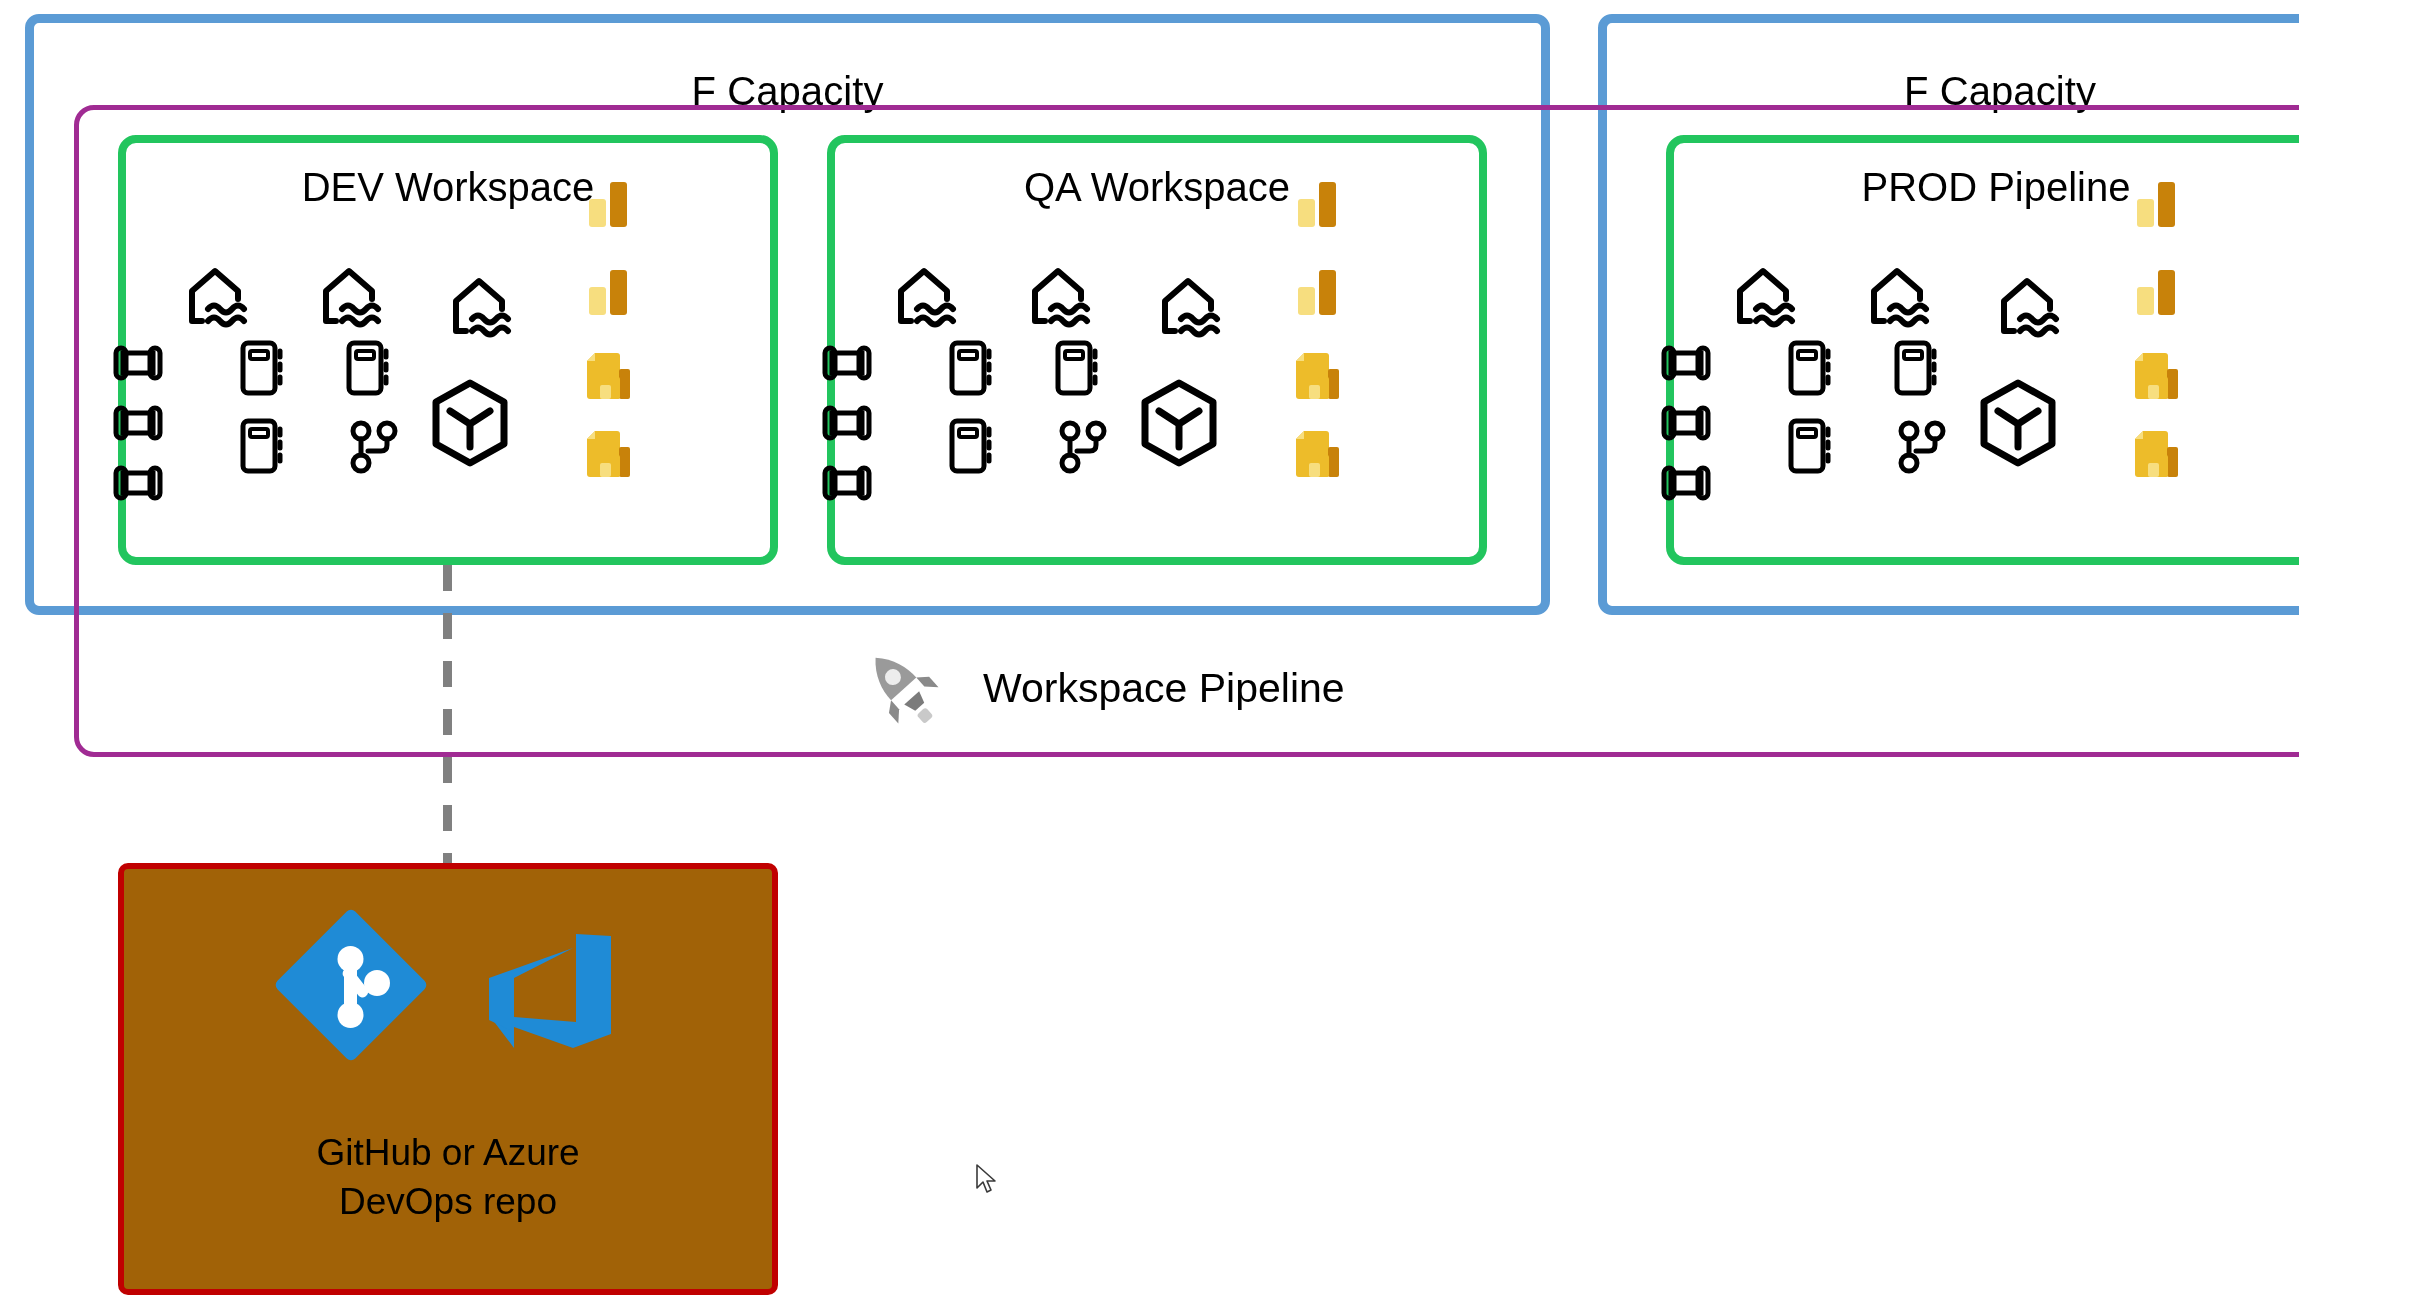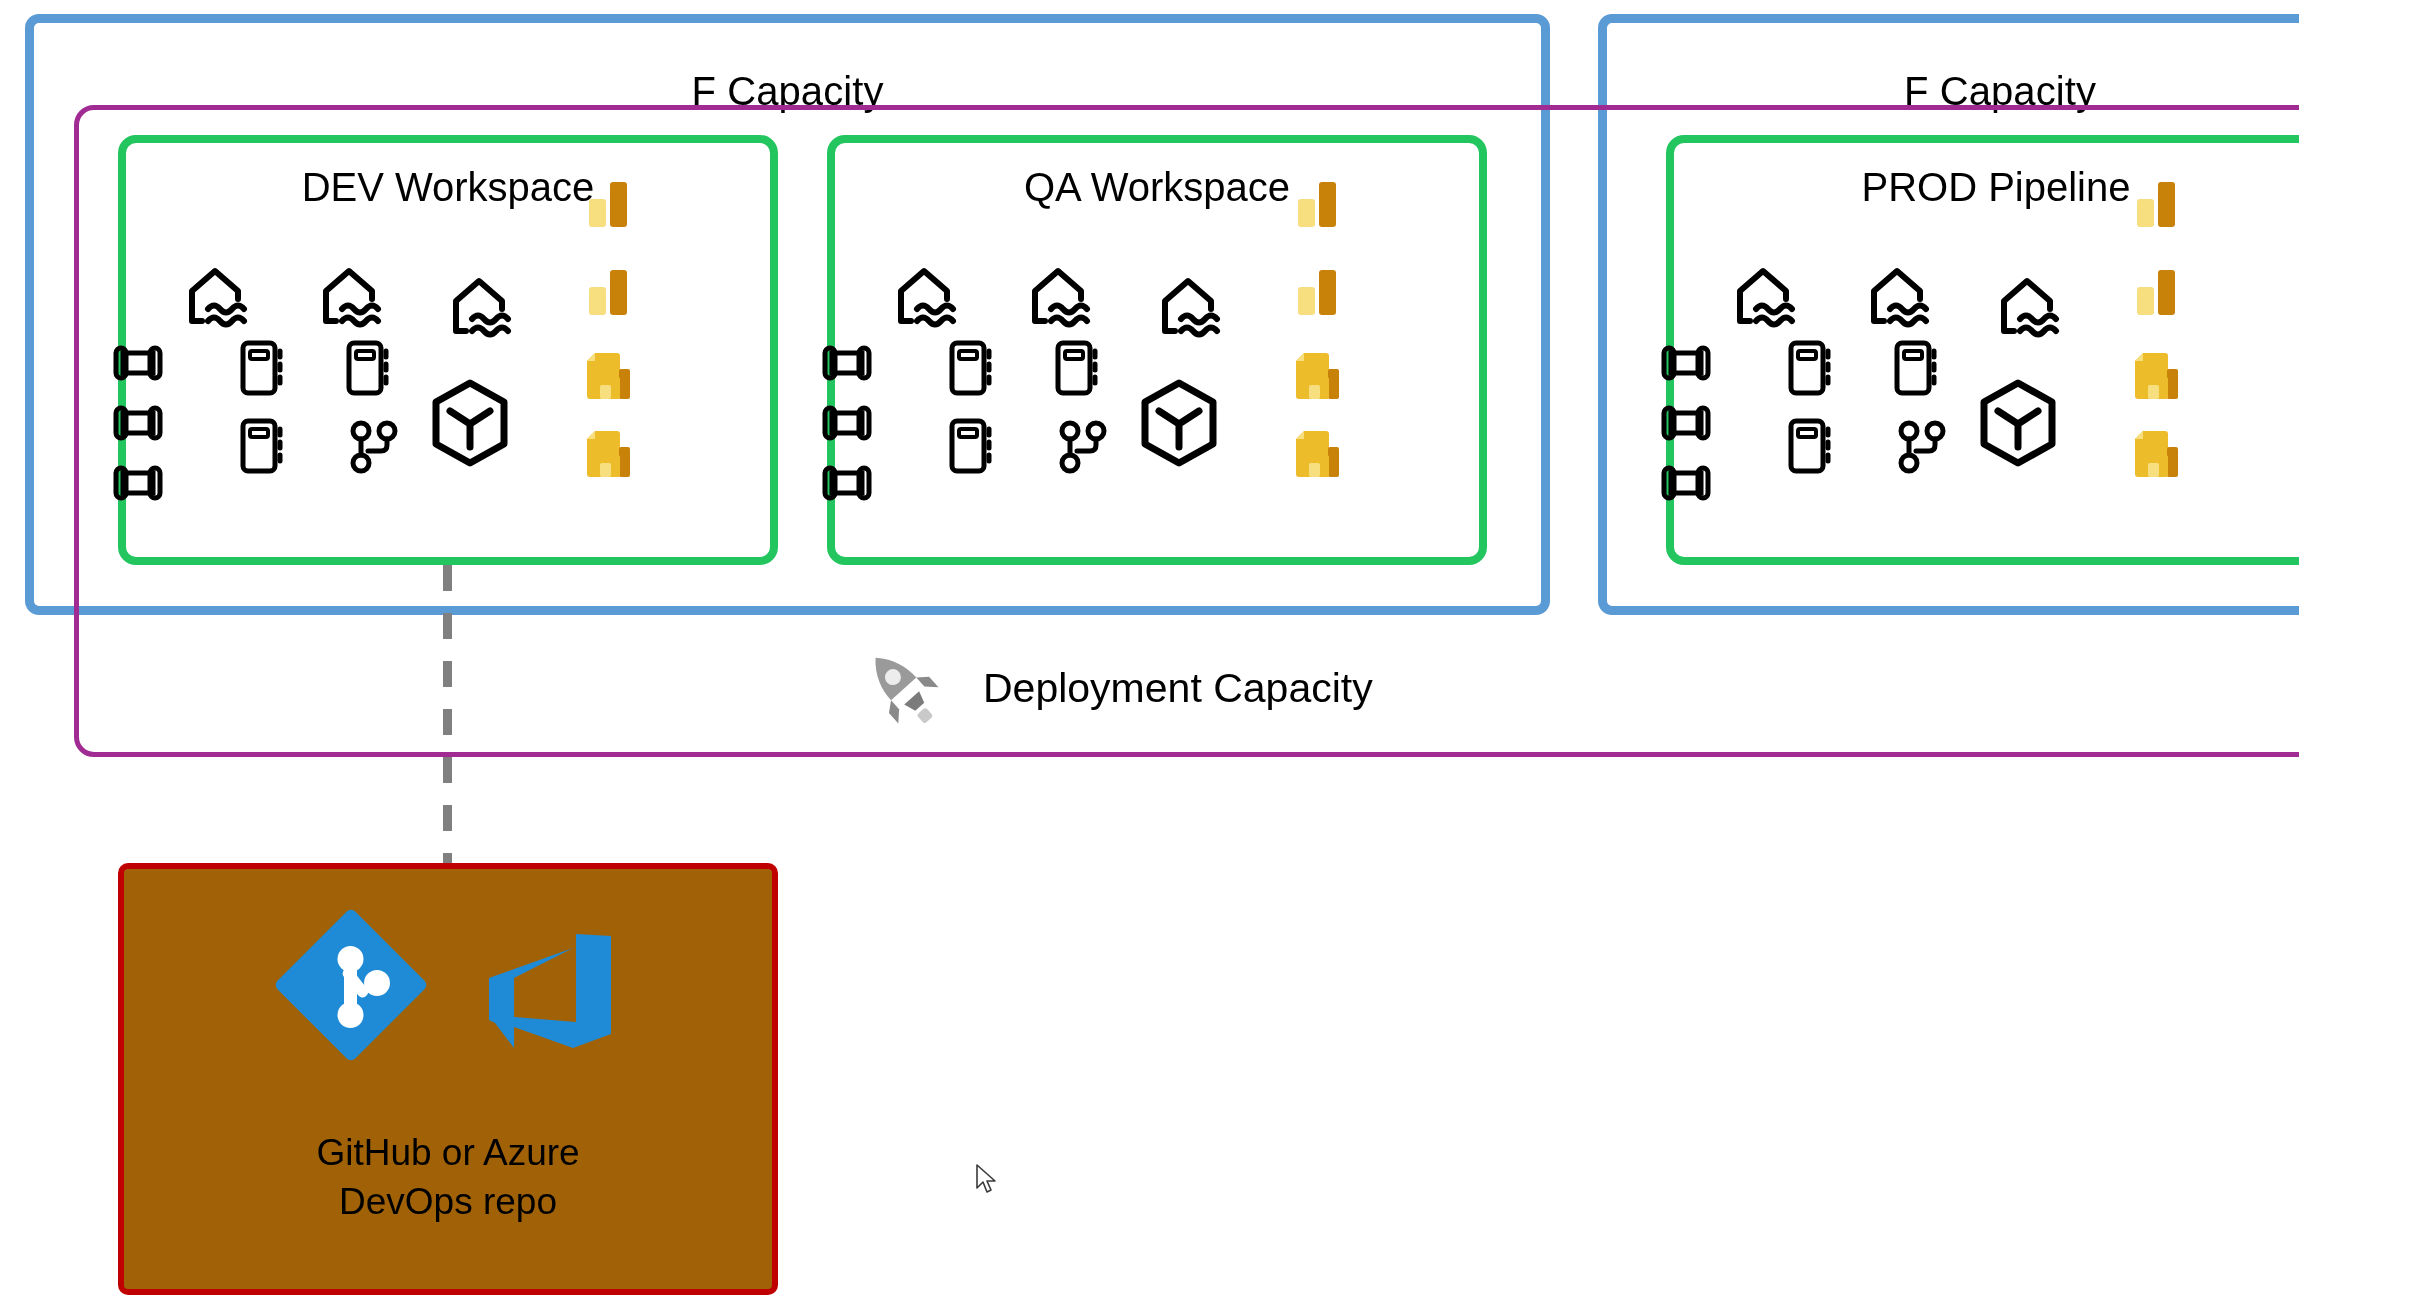--- a/index.html
+++ b/index.html
@@ -582,21 +582,21 @@
         <g transform="rotate(-42 46 46)">
           <path d="M46 8 c13 13 17 28 17 42 H29 C29 36 33 21 46 8 Z" fill="#9A9A9A"></path>
           <path d="M29 50 v12 l-10 10 v-14 Z" fill="#8A8A8A"></path>
           <path d="M63 50 v12 l10 10 v-14 Z" fill="#8A8A8A"></path>
           <path d="M36 62 h20 l-4 12 h-12 Z" fill="#7B7B7B"></path>
           <circle cx="46" cy="34" r="8" fill="#EDEDED"></circle>
           <rect x="38" y="78" width="12" height="12" rx="3" fill="#C9C9C9"></rect>
         </g>
       </svg>
     </span>
-    <span class="caption-text">Deployment Capacity</span>
+    <span class="caption-text">Workspace Pipeline</span>
   </div>
 
   <div id="connector"></div>
 
   <div id="repo-box">
     <div id="repo-logos">
       <span>
         <svg width="156" height="156" viewBox="0 0 156 156" aria-hidden="true">
           <g transform="rotate(45 78 78)">
             <rect x="23" y="23" width="110" height="110" rx="6" fill="#1F8BD6"></rect>

